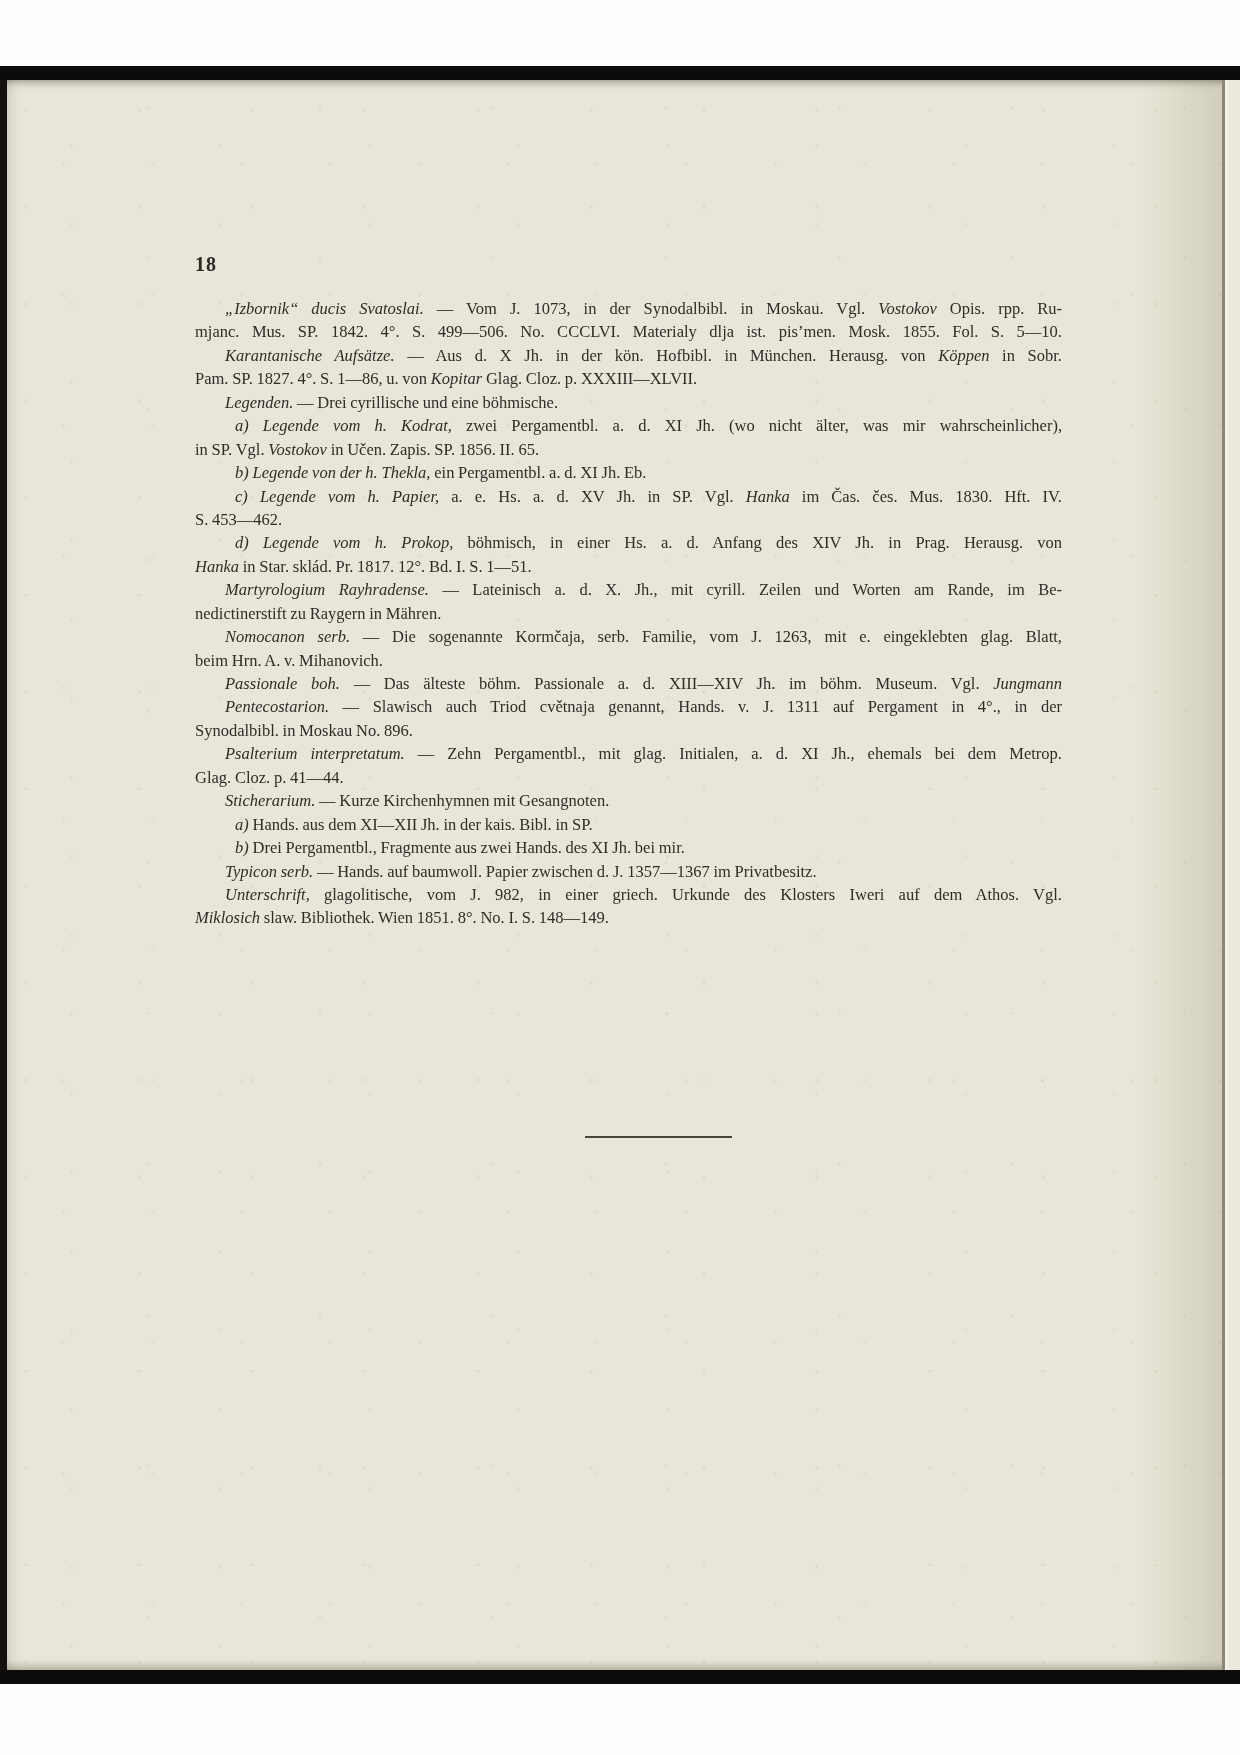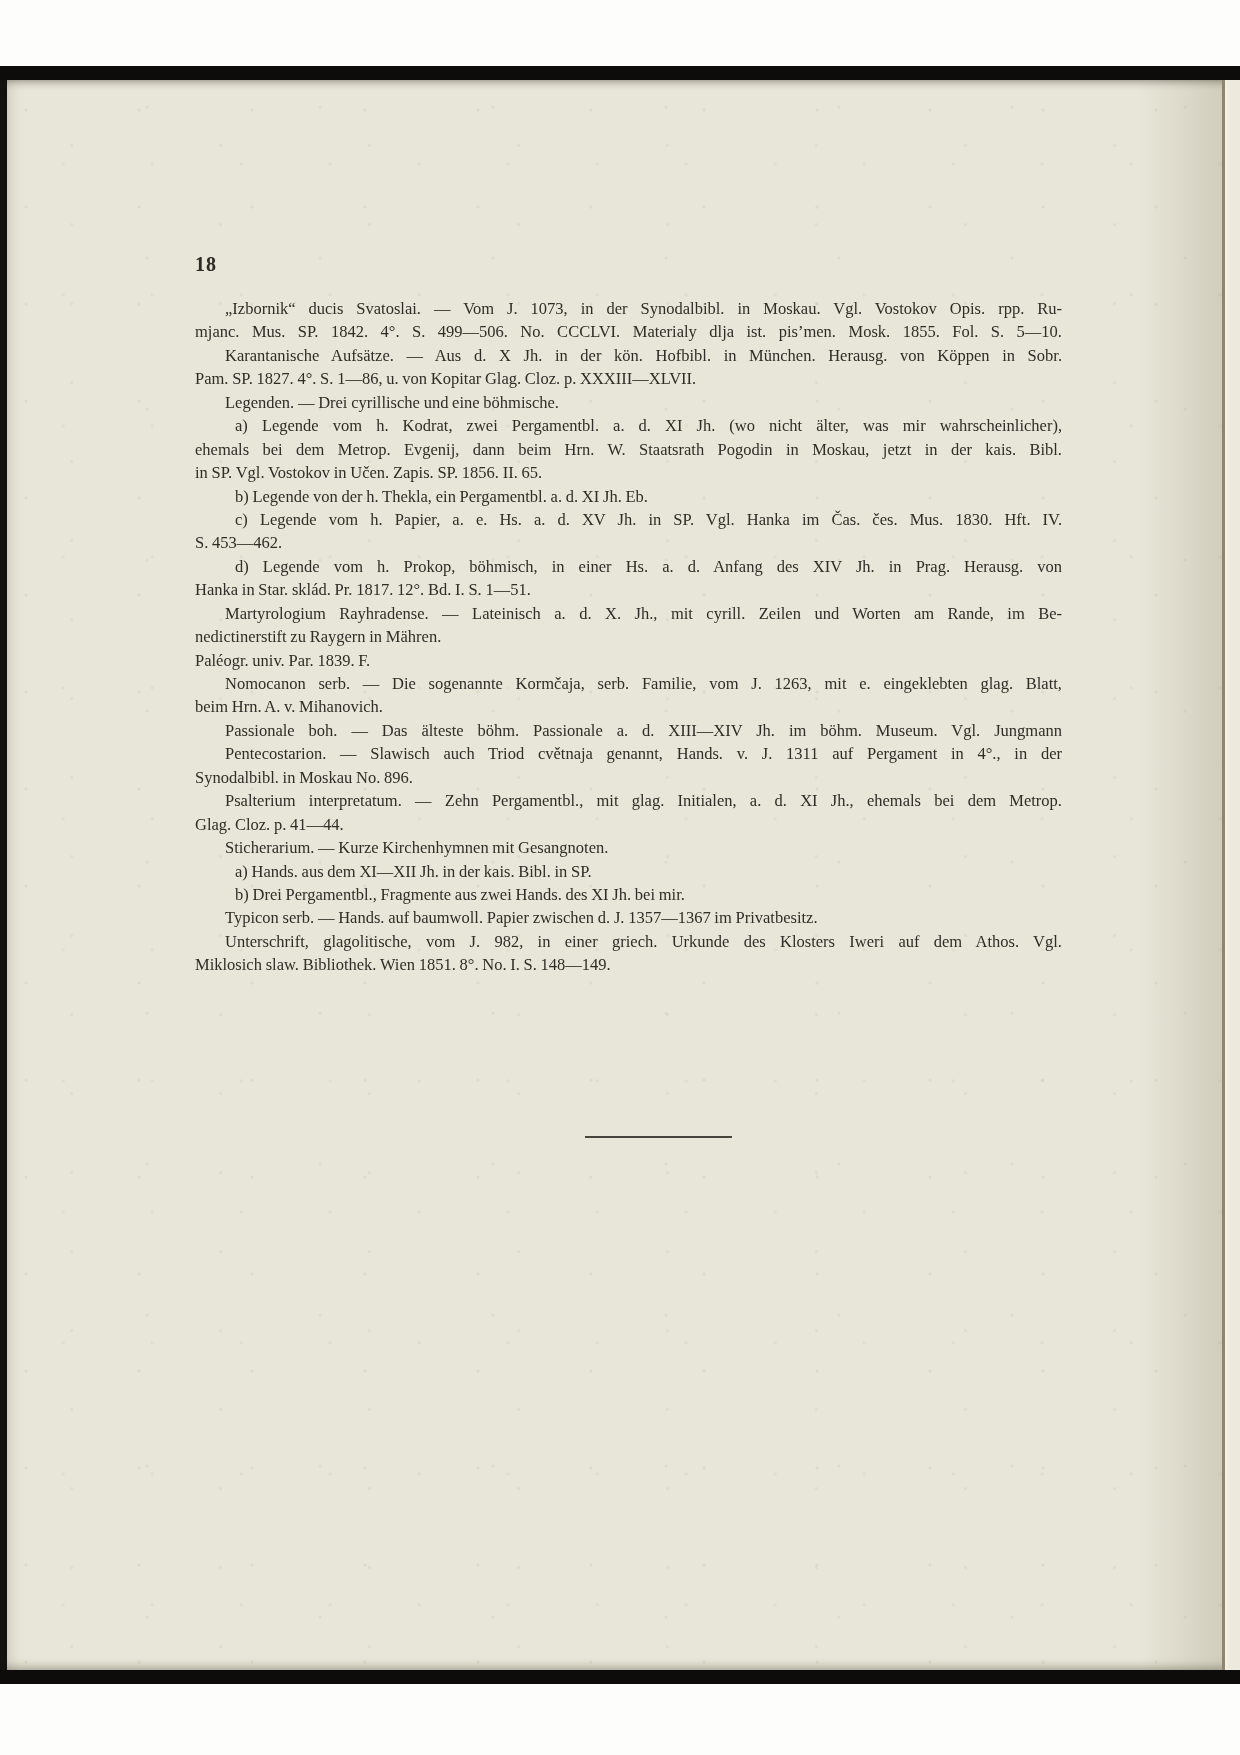--- a/index.html
+++ b/index.html
@@ -49,21 +49,21 @@
     word-spacing:-0.4px;
   }
   .line{
     line-height:23.45px;
     max-height:23.45px;
     overflow:hidden;
     text-align:justify;
     text-align-last:justify;
   }
   .line.last{text-align-last:left;}
-  .it{}
+  .it{font-style:italic;}
 
   .rule{position:absolute;left:585px;top:1136px;width:147px;height:2px;background:#46443c;}
 </style>
 </head>
 <body>
 
 <div class="scan">
 
   <div class="bar top"></div>
 
@@ -76,30 +76,28 @@
 
   <div class="page-number">18</div>
 
   <div class="text-block">
       <div class="line" style="text-indent: 30px;"><span class="it">„Izbornik“ ducis Svatoslai.</span><span> — Vom J. 1073, in der Synodalbibl. in Moskau.  Vgl. </span><span class="it">Vostokov</span><span> Opis. rpp. Ru-</span></div>
       <div class="line"><span>mjanc. Mus. SP. 1842. 4°. S. 499—506. No. CCCLVI.  Materialy dlja ist. pis’men. Mosk. 1855. Fol. S. 5—10.</span></div>
       <div class="line" style="text-indent: 30px;"><span class="it">Karantanische Aufsätze.</span><span> — Aus d. X Jh. in der kön. Hofbibl. in München. Herausg. von </span><span class="it">Köppen</span><span> in Sobr.</span></div>
       <div class="line last"><span>Pam. SP. 1827. 4°. S. 1—86, u. von </span><span class="it">Kopitar</span><span> Glag. Cloz. p. XXXIII—XLVII.</span></div>
       <div class="line last" style="text-indent: 30px;"><span class="it">Legenden.</span><span> — Drei cyrillische und eine böhmische.</span></div>
       <div class="line" style="text-indent: 40px;"><span class="it">a) Legende vom h. Kodrat,</span><span> zwei Pergamentbl. a. d. XI Jh. (wo nicht älter, was mir wahrscheinlicher),</span></div>
-      <div class="line"><span>ehemals bei dem Metrop. Evgenij, dann beim Hrn. W. Staatsrath Pogodin in Moskau, jetzt in der kais. Bibl.</span></div>
       <div class="line last"><span>in SP. Vgl. </span><span class="it">Vostokov</span><span> in Učen. Zapis. SP. 1856. II. 65.</span></div>
       <div class="line last" style="text-indent: 40px;"><span class="it">b) Legende von der h. Thekla,</span><span> ein Pergamentbl. a. d. XI Jh. Eb.</span></div>
       <div class="line" style="text-indent: 40px;"><span class="it">c) Legende vom h. Papier,</span><span> a. e. Hs. a. d. XV Jh. in SP. Vgl. </span><span class="it">Hanka</span><span> im Čas. čes. Mus. 1830. Hft. IV.</span></div>
       <div class="line last"><span>S. 453—462.</span></div>
       <div class="line" style="text-indent: 40px;"><span class="it">d) Legende vom h. Prokop,</span><span> böhmisch, in einer Hs. a. d. Anfang des XIV Jh. in Prag.  Herausg. von</span></div>
       <div class="line last"><span class="it">Hanka</span><span> in Star. sklád. Pr. 1817. 12°. Bd. I. S. 1—51.</span></div>
       <div class="line" style="text-indent: 30px;"><span class="it">Martyrologium Rayhradense.</span><span> — Lateinisch a. d. X. Jh., mit cyrill. Zeilen und Worten am Rande, im Be-</span></div>
       <div class="line last"><span>nedictinerstift zu Raygern in Mähren.</span></div>
-      <div class="line last"><span>Paléogr. univ. Par. 1839. F.</span></div>
       <div class="line" style="text-indent: 30px;"><span class="it">Nomocanon serb.</span><span> — Die sogenannte Kormčaja, serb. Familie, vom J. 1263, mit e. eingeklebten glag. Blatt,</span></div>
       <div class="line last"><span>beim Hrn. A. v. Mihanovich.</span></div>
       <div class="line" style="text-indent: 30px;"><span class="it">Passionale boh.</span><span> — Das älteste böhm. Passionale a. d. XIII—XIV Jh. im böhm. Museum. Vgl. </span><span class="it">Jungmann</span></div>
       <div class="line" style="text-indent: 30px;"><span class="it">Pentecostarion.</span><span> — Slawisch auch Triod cvětnaja genannt, Hands. v. J. 1311 auf Pergament in 4°., in der</span></div>
       <div class="line last"><span>Synodalbibl. in Moskau No. 896.</span></div>
       <div class="line" style="text-indent: 30px;"><span class="it">Psalterium interpretatum.</span><span> — Zehn Pergamentbl., mit glag. Initialen, a. d. XI Jh., ehemals bei dem Metrop.</span></div>
       <div class="line last"><span>Glag. Cloz. p. 41—44.</span></div>
       <div class="line last" style="text-indent: 30px;"><span class="it">Sticherarium.</span><span> — Kurze Kirchenhymnen mit Gesangnoten.</span></div>
       <div class="line last" style="text-indent: 40px;"><span class="it">a)</span><span> Hands. aus dem XI—XII Jh. in der kais. Bibl. in SP.</span></div>
       <div class="line last" style="text-indent: 40px;"><span class="it">b)</span><span> Drei Pergamentbl., Fragmente aus zwei Hands. des XI Jh. bei mir.</span></div>

